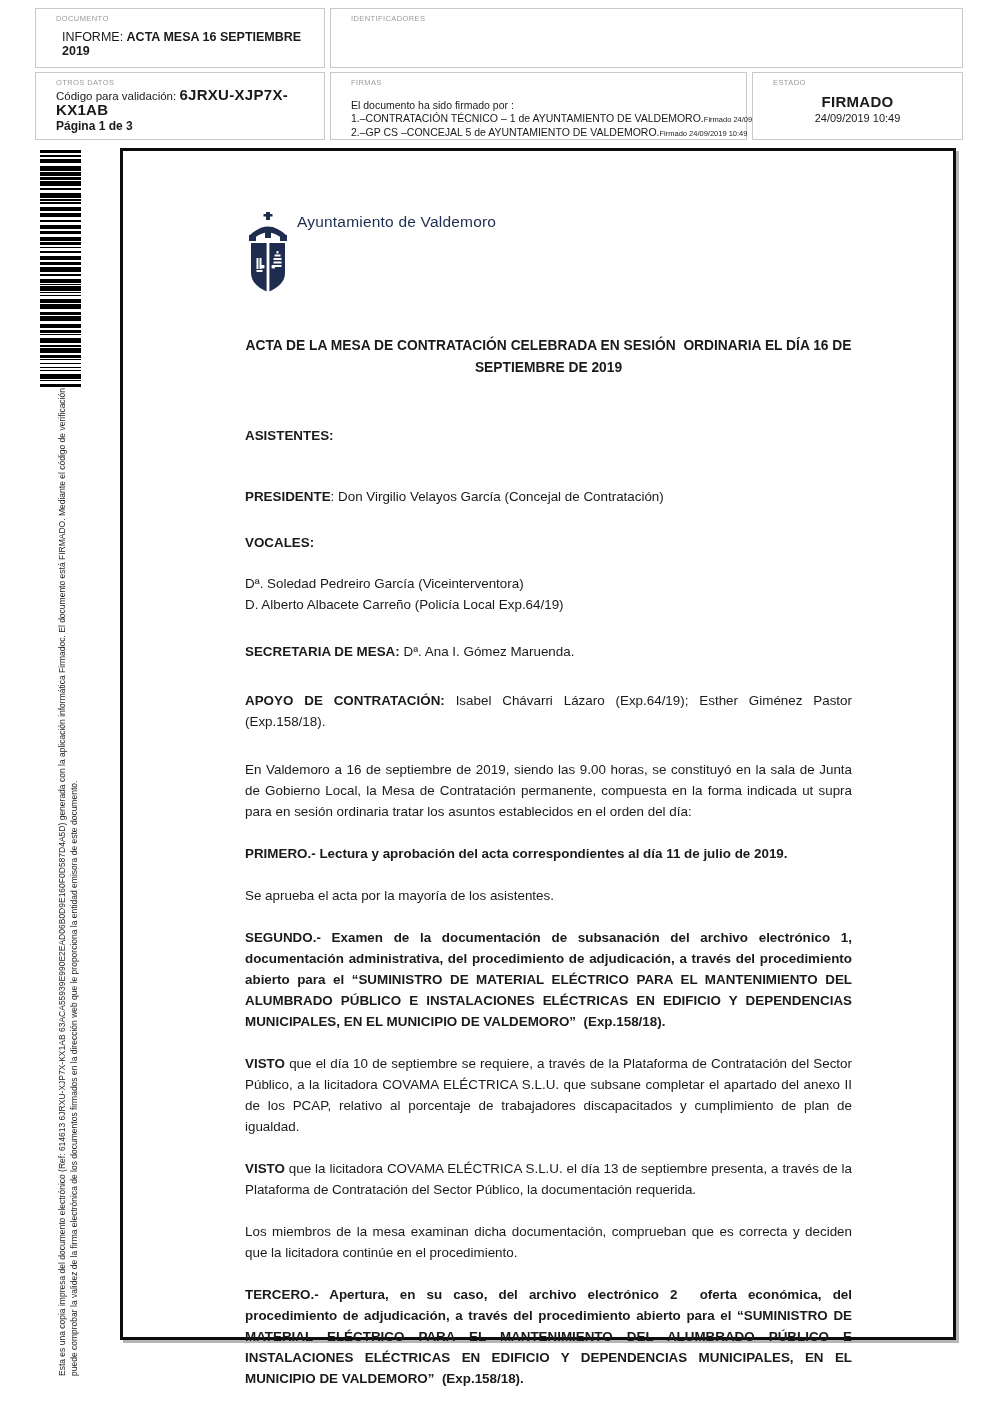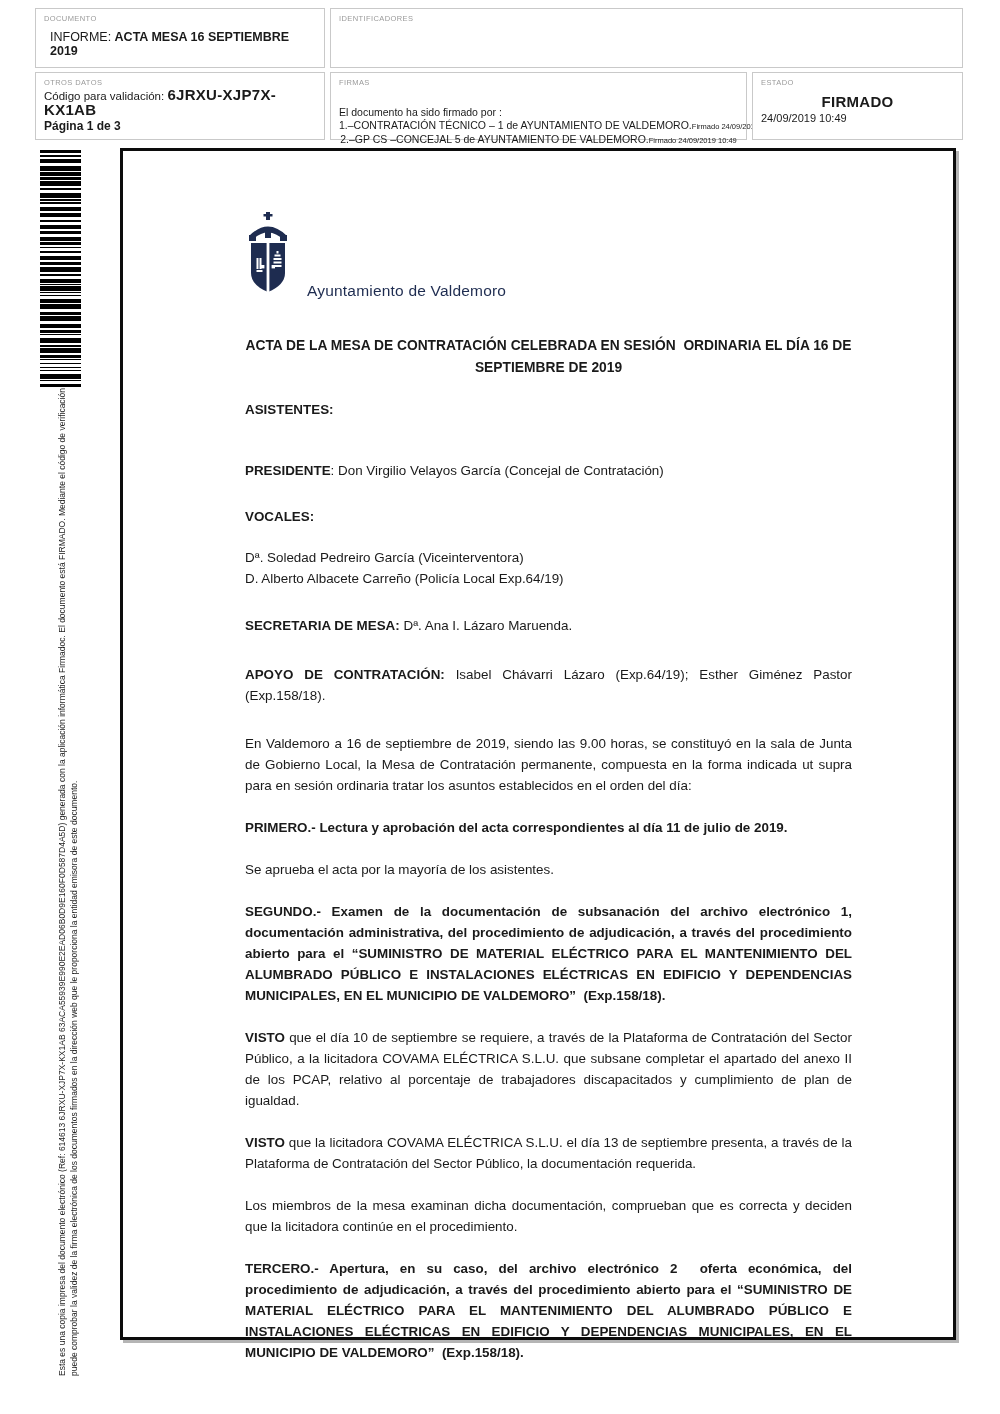--- a/index.html
+++ b/index.html
@@ -9,55 +9,55 @@
     --border-gray:#c9c9c9;
   }
   *{box-sizing:border-box;margin:0;padding:0;}
   html,body{background:#fff;}
   body{font-family:"Liberation Sans",sans-serif;color:#1a1a1a;}
   .screen{position:relative;width:1000px;height:1414px;background:#fff;overflow:hidden;}
 
   
   .meta{position:absolute;left:35px;top:8px;width:928px;}
   .meta-row{display:flex;gap:5px;margin-bottom:4px;}
-  .meta-box{border:1px solid var(--border-gray);background:#fff;padding:4px 8px;position:relative;}
+  .meta-box{border:1px solid var(--border-gray);background:#fff;padding:4px 20px;position:relative;}
   .meta-label{font-size:7.5px;color:var(--label-gray);letter-spacing:.4px;margin-top:1px;}
   .box-documento{width:290px;height:60px;}
   .box-identificadores{flex:1;height:60px;}
   .box-otros{width:290px;height:68px;}
   .box-firmas{width:417px;height:68px;}
   .box-estado{flex:1;height:68px;}
   .documento-value{font-size:12.5px;margin:7px 0 0 6px;}
   .documento-value b{font-weight:bold;}
   .otros-line{font-size:11.5px;margin-top:1px;line-height:14px;}
   .codigo-big{font-weight:bold;font-size:15px;letter-spacing:.3px;}
   .otros-line b{font-size:12px;}
   .pagina-line{font-weight:bold;font-size:12px;}
-  .firmas-intro{font-size:10.5px;margin-top:19px;line-height:13px;}
+  .firmas-intro{font-size:10.5px;margin-top:12px;line-height:13px;}
   .firmas-item{font-size:10.5px;line-height:13px;white-space:nowrap;text-align:center;}
   .firmado-small{font-size:7.5px;}
   .estado-value{font-weight:bold;font-size:15px;text-align:center;margin-top:6px;letter-spacing:.3px;}
-  .estado-fecha{font-size:11px;margin-top:2px;}
+  .estado-fecha{font-size:11px;text-align:center;margin-top:2px;}
 
   
   .barcode{position:absolute;left:40px;top:150px;width:41px;height:240px;overflow:hidden;}
   .barcode .bar{background:#000;width:100%;}
   .side-text{position:absolute;left:56px;top:1376px;width:992px;
     transform:rotate(-90deg);transform-origin:0 0;
     font-size:8.5px;line-height:12px;color:#222;}
 
   
   .sheet{position:absolute;left:120px;top:148px;width:836px;height:1192px;
     border:3px solid #0c0c0c;background:#fff;box-shadow:3px 3px 0 #b5b5b5;
     padding:0 101px 0 122px;font-size:13.4px;line-height:21px;}
-  .logo-row{display:flex;align-items:flex-end;gap:16px;margin-top:60px;}
+  .logo-row{display:flex;align-items:flex-start;gap:6px;margin-top:60px;}
   .org-name{color:var(--navy);font-size:15.5px;letter-spacing:.2px;}
   .doc-title{margin-top:34px;text-align:center;font-weight:bold;font-size:13.8px;line-height:22px;}
   .h-line{font-weight:bold;}
-  .asistentes{margin-top:20px;}
+  .asistentes{margin-top:46px;}
   .presidente{margin-top:40px;}
   .vocales-h{margin-top:25px;}
   .vocales-list{list-style:none;margin-top:20px;}
   .vocales-list li{line-height:21px;}
   .secretaria{margin-top:26px;}
   .para{margin-top:21px;text-align:justify;}
   .para b{font-weight:bold;}
 </style>
 </head>
 <body>
@@ -186,21 +186,21 @@
 
     <p class="presidente"><b>PRESIDENTE</b><span>: Don Virgilio Velayos García (Concejal de Contratación)</span></p>
 
     <p class="h-line vocales-h">VOCALES:</p>
 
     <ul class="vocales-list">
       <li>Dª. Soledad Pedreiro García (Viceinterventora)</li>
       <li>D. Alberto Albacete Carreño (Policía Local Exp.64/19)</li>
     </ul>
 
-    <p class="secretaria"><b>SECRETARIA DE MESA:</b><span> Dª. Ana I. Lázaro Maruenda.</span></p>
+    <p class="secretaria"><b>SECRETARIA DE MESA:</b><span> Dª. Ana I. Gómez Maruenda.</span></p>
 
     <p class="para" style="margin-top:28px"><b>APOYO DE CONTRATACIÓN:</b><span> Isabel Chávarri Lázaro (Exp.64/19); Esther Giménez Pastor (Exp.158/18).</span></p>
 
     <p class="para" style="margin-top:27px">En Valdemoro a 16 de septiembre de 2019, siendo las 9.00 horas, se constituyó en la sala de Junta de Gobierno Local, la Mesa de Contratación permanente, compuesta en la forma indicada ut supra para en sesión ordinaria tratar los asuntos establecidos en el orden del día:</p>
 
     <p class="para h-line">PRIMERO.- Lectura y aprobación del acta correspondientes al día 11 de julio de 2019.</p>
 
     <p class="para">Se aprueba el acta por la mayoría de los asistentes.</p>
 
     <p class="para h-line">SEGUNDO.- Examen de la documentación de subsanación del archivo electrónico 1, documentación administrativa, del procedimiento de adjudicación, a través del procedimiento abierto para el “SUMINISTRO DE MATERIAL ELÉCTRICO PARA EL MANTENIMIENTO DEL ALUMBRADO PÚBLICO E INSTALACIONES ELÉCTRICAS EN EDIFICIO Y DEPENDENCIAS MUNICIPALES, EN EL MUNICIPIO DE VALDEMORO” &nbsp;(Exp.158/18).</p>

